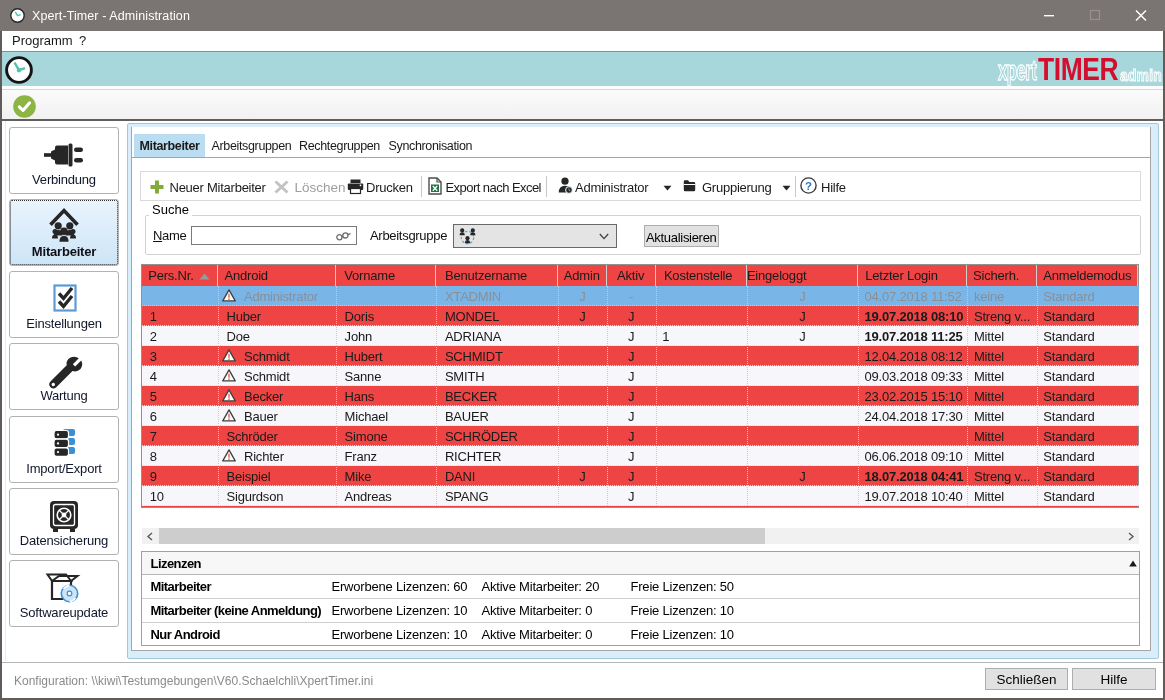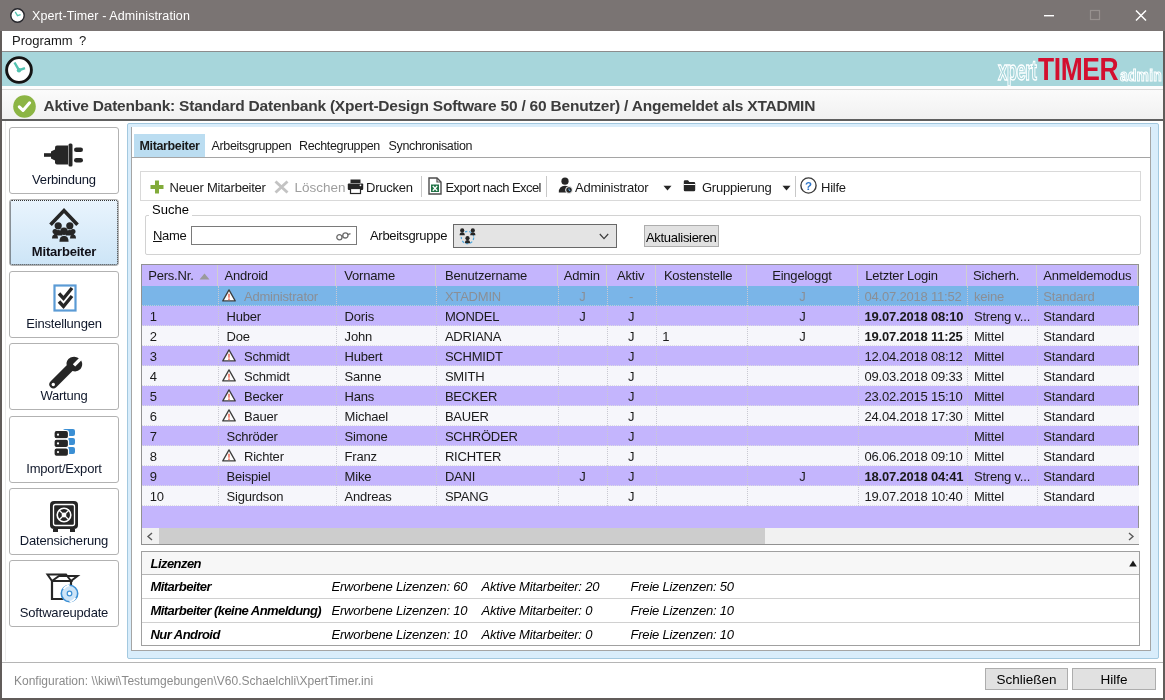--- a/index.html
+++ b/index.html
@@ -46,35 +46,35 @@
 #toolbar .dis { color:#9e9e9e; }
 
 #fieldset { position:absolute; left:13px; top:88px; width:996px; height:40px; border:1px solid #d2d2d2; border-radius:2px; }
 #fslegend { position:absolute; left:17px; top:75px; background:#fff; padding:0 3px; font-size:13px; }
 .formtxt { font-size:13px; color:#101010; letter-spacing:-0.3px; }
 #nameinput { position:absolute; left:59px; top:99px; width:166px; height:19px; border:1px solid #7a7a7a; background:#fff; }
 #combo { position:absolute; left:321px; top:97px; width:164px; height:23.5px; border:1px solid #686868; background:#e4e4e4; }
 #aktbtn { position:absolute; left:512px; top:98px; width:74.5px; height:22px; border:1px solid #adadad; background:#e1e1e1; text-align:center; font-size:13px; padding-top:4px; letter-spacing:-0.3px;}
 
 
-#tbl { position:absolute; left:8.5px; top:136.5px; width:998.5px; height:281px; border:1px solid #919191; background:#c4b5fd; }
+#tbl { position:absolute; left:8.5px; top:136.5px; width:998.5px; height:244px; border:1px solid #919191; background:#ef4444; }
 .hcell { position:absolute; top:0; height:21px; border-right:1px solid #cfcfcf; font-size:13px; color:#1a1a1a; padding-top:3px; letter-spacing:-0.2px; }
 .row { position:absolute; left:0; width:997px; height:20px; border-bottom:1px dotted #dcdce4; }
 .cell { position:absolute; top:0; height:20px; font-size:13px; color:#1a1a1a; padding-top:3px; white-space:nowrap; overflow:hidden; letter-spacing:-0.2px; }
 .rodd { background:#f6f6fb; }
 .rsel { background:#7ab5e8; border-bottom:1px dotted #b9cede; }
 .rsel .cell { color:#8a8f96; }
 .warn { position:absolute; top:3px; width:14px; height:13px; }
 
 
 #hscroll { position:absolute; left:0px; top:263px; width:997px; height:16px; background:#f1f1f1; }
 #hthumb { position:absolute; left:17px; top:0; width:606px; height:16px; background:#cdcdcd; }
 
 
-#liz { position:absolute; left:8.5px; top:423.5px; width:999px; height:95.5px; border:1px solid #a0a0a0; background:#fff; font-size:13px;font-style:italic; }
+#liz { position:absolute; left:8.5px; top:423.5px; width:999px; height:95.5px; border:1px solid #a0a0a0; background:#fff; font-size:13px; }
 #lizhead { position:absolute; left:0; top:0; width:100%; height:23px; background:#f7f7f7; border-bottom:1px solid #b6b6b6; }
 .lizrow { position:absolute; left:0; width:100%; height:24px; border-bottom:1px solid #d0d0d0; }
 .lizrow b, #lizhead b { position:absolute; left:9px; top:4px; letter-spacing:-0.55px; }
 .lizrow span { position:absolute; top:4px; letter-spacing:-0.2px; }
 
 
 #btmbar { left:2px; top:662px; width:1161px; height:36px; background:#fff; border-top:1px solid #b5b5b5; }
 #conftxt { position:absolute; left:12px; top:11px; font-size:12px; color:#8a8a8a; }
 .btn { position:absolute; top:5px; height:22px; background:#e1e1e1; border:1px solid #adadad; font-size:13.5px; text-align:center; padding-top:3px; }
 </style>
@@ -104,21 +104,20 @@
   <span style="position:absolute; left:996px; top:3px; font-weight:bold; font-size:27.5px; letter-spacing:-1px; color:transparent; -webkit-text-stroke:1.35px #fdffff; transform:scaleX(0.615); transform-origin:0 0; white-space:nowrap;">xpert</span>
   <span style="position:absolute; left:1036px; top:-1px; font-weight:bold; font-size:32px; letter-spacing:-0.5px; color:#d30f2f; transform:scaleX(0.825); transform-origin:0 0; white-space:nowrap;">TIMER</span>
   <span style="position:absolute; left:1117.5px; top:13.5px; font-weight:bold; font-size:17px; letter-spacing:0.2px; color:rgba(220,240,245,0.25); -webkit-text-stroke:1.1px #fdffff; transform:scaleX(0.82); transform-origin:0 0; white-space:nowrap;">admin</span>
 </div>
 <div class="abs" id="gapband"></div>
 <div class="abs" id="statusband">
   <svg style="position:absolute;left:10.5px;top:5px;" width="23" height="23" viewBox="0 0 23 23">
     <circle cx="11.5" cy="11.5" r="11.3" fill="#8cb544"></circle>
     <path d="M6.3 11.8 L10 15.4 L16.6 7.8" fill="none" stroke="#fff" stroke-width="3.1" stroke-linecap="round" stroke-linejoin="round"></path>
   </svg>
-<span class="txt">Aktive Datenbank: Standard Datenbank (Xpert-Design Software 50 / 60 Benutzer) / Angemeldet als XTADMIN</span>
   </div>
 
 <div class="abs" id="titletxt">Xpert-Timer - Administration</div>
 
 <div class="abs" style="left:4.5px; top:121px; width:1px; height:540px; background:#ececec;"></div>
 <div class="sbtn" style="top:127px;">
   <svg width="44" height="36" viewBox="0 0 44 36">
     <path d="M2 17.2 L10 17.2 L10 20.8 L2 20.8 Z" fill="#262626"></path>
     <path d="M9 15.5 L14 13 L14 25 L9 22.5 Z" fill="#262626"></path>
     <path d="M13 11.5 Q13 9.5 15 9.5 L26 9.5 L26 28.5 L15 28.5 Q13 28.5 13 26.5 Z" fill="#262626"></path>
@@ -310,21 +309,21 @@
             <span style="position:absolute;left:8.2px; top:3px; white-space:nowrap;">Vorname</span>
           </div>
 <div class="hcell" style="left:294.8px; width:121.6px;">
             <span style="position:absolute;left:8.7px; top:3px; white-space:nowrap;">Benutzername</span>
           </div>
 <div class="hcell" style="left:416.4px; width:48.8px; text-align:center;">Admin</div>
 <div class="hcell" style="left:465.2px; width:49px; text-align:center;">Aktiv</div>
 <div class="hcell" style="left:514.2px; width:91.2px;">
             <span style="position:absolute;left:8.2px; top:3px; white-space:nowrap;">Kostenstelle</span>
           </div>
-<div class="hcell" style="left:605.4px; width:111px; text-align:center;">Eingeloggt</div>
+<div class="hcell" style="left:605.4px; width:111px; ">Eingeloggt</div>
 <div class="hcell" style="left:716.4px; width:109.4px;">
             <span style="position:absolute;left:7.3px; top:3px; white-space:nowrap;">Letzter Login</span>
           </div>
 <div class="hcell" style="left:825.8px; width:69.4px;">
             <span style="position:absolute;left:5.8px; top:3px; white-space:nowrap;">Sicherh.</span>
           </div>
 <div class="hcell" style="left:895.2px; width:101.8px;">
             <span style="position:absolute;left:6.6px; top:3px; white-space:nowrap;">Anmeldemodus</span>
           </div>
 </div>

